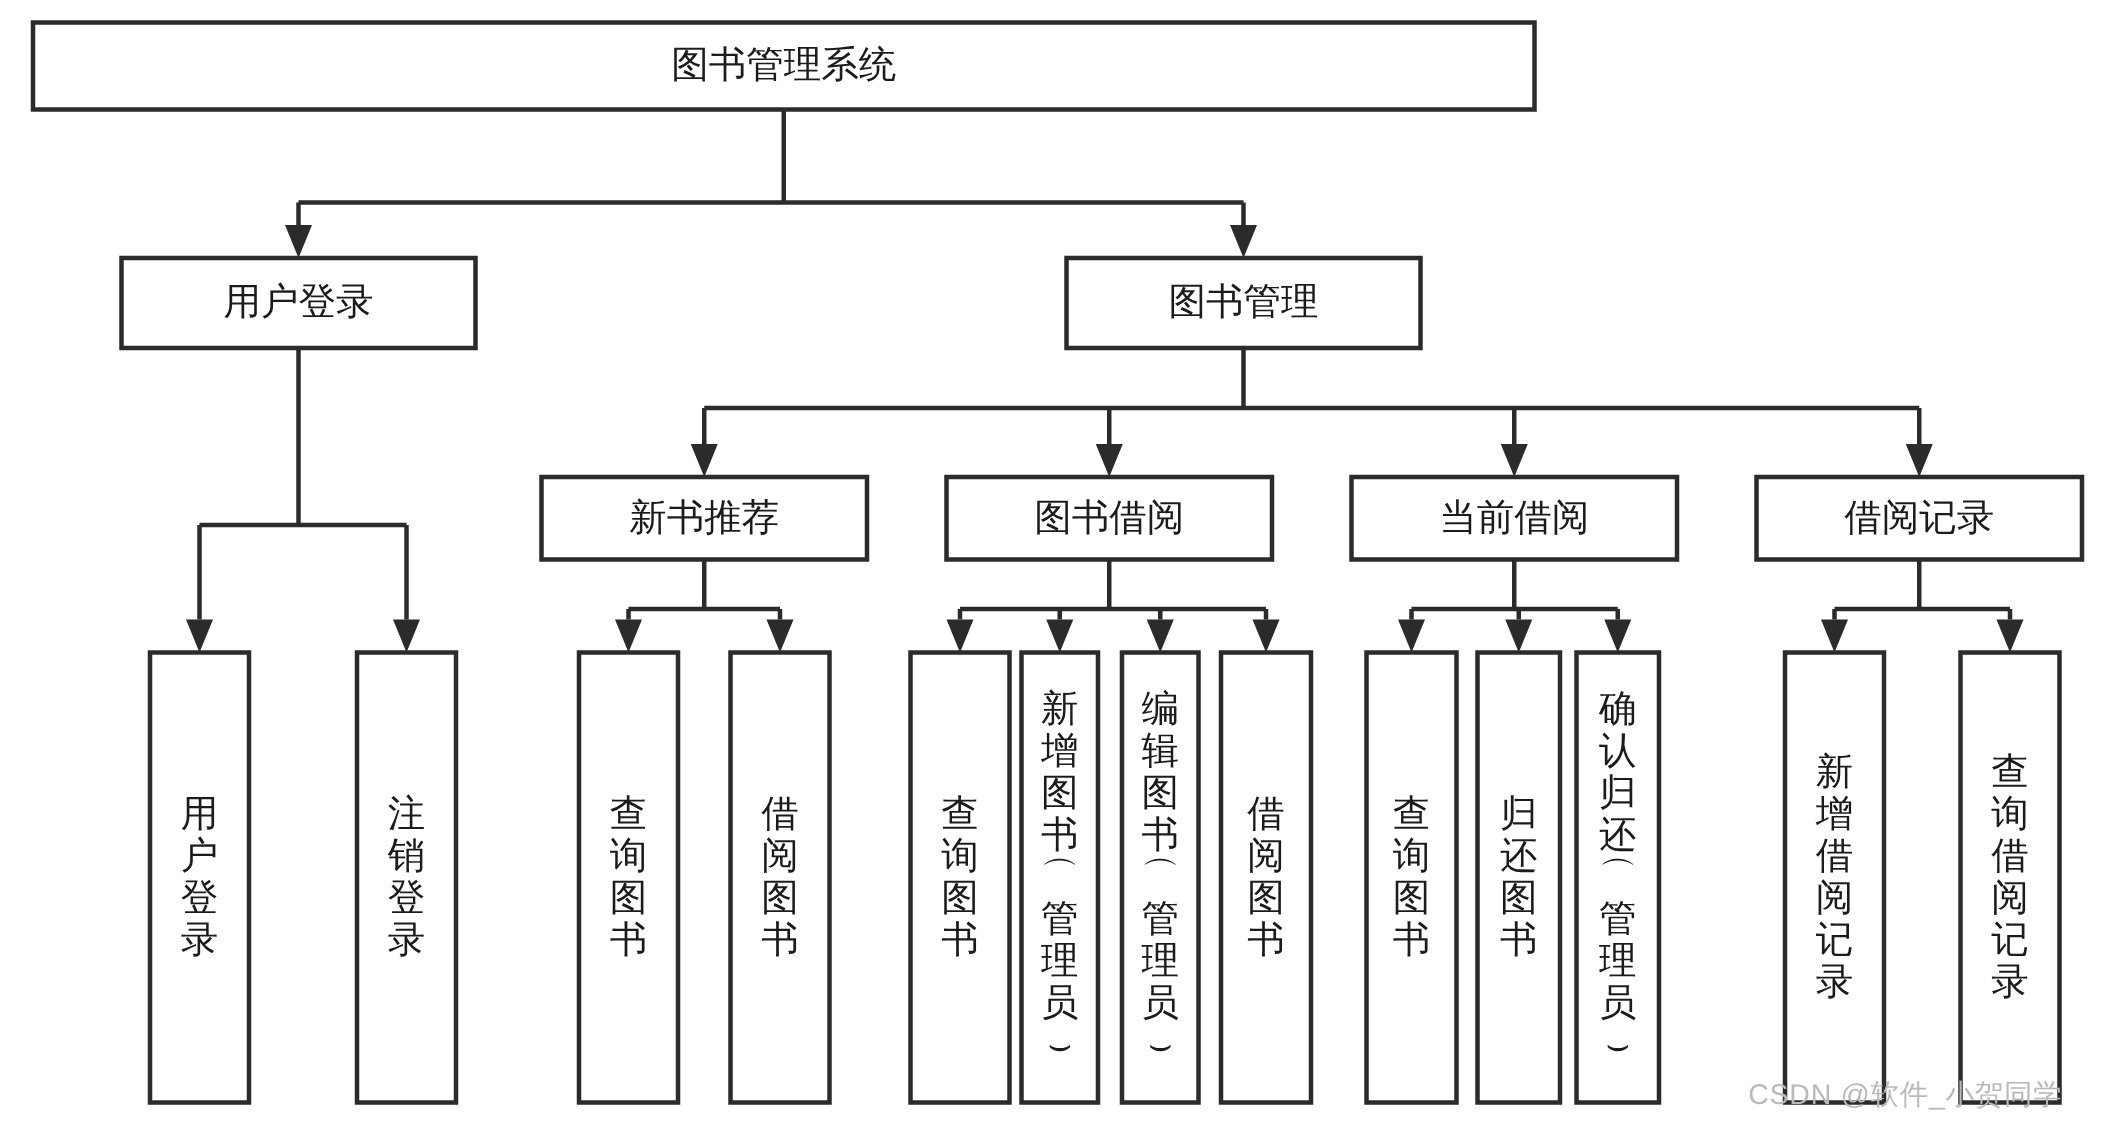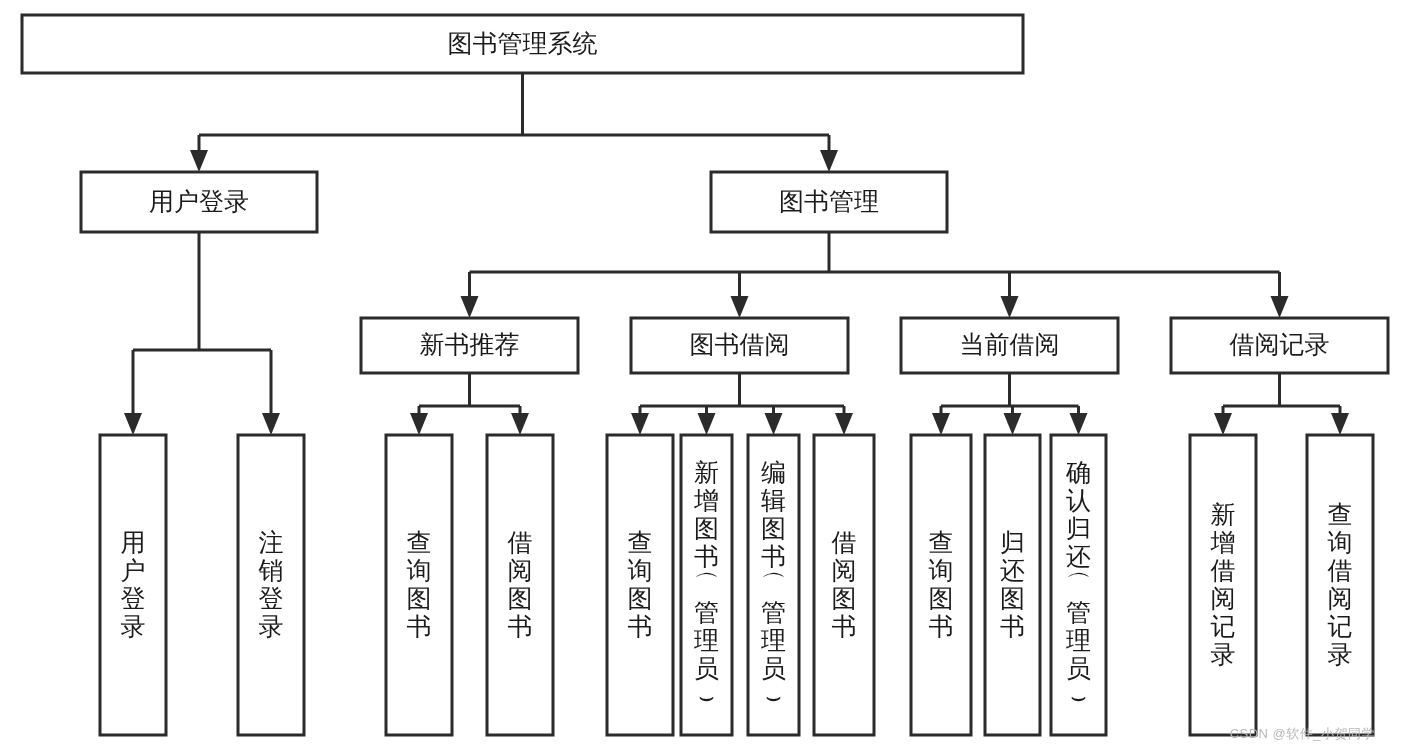--- a/index.html
+++ b/index.html
@@ -47,21 +47,21 @@
   }
   .arrow-head {
     fill: #2b2b2b;
     stroke: none;
   }
   .watermark {
     position: absolute;
     right: 8px;
     bottom: 4px;
     font-family: "Liberation Sans", "DejaVu Sans", sans-serif;
-    font-size: 13px;
+    font-size: 19px;
     color: #b9b9b9;
     white-space: nowrap;
     letter-spacing: 0.5px;
     user-select: none;
   }
 </style>
 </head>
 <body>
 
 <div id="diagram-root">

